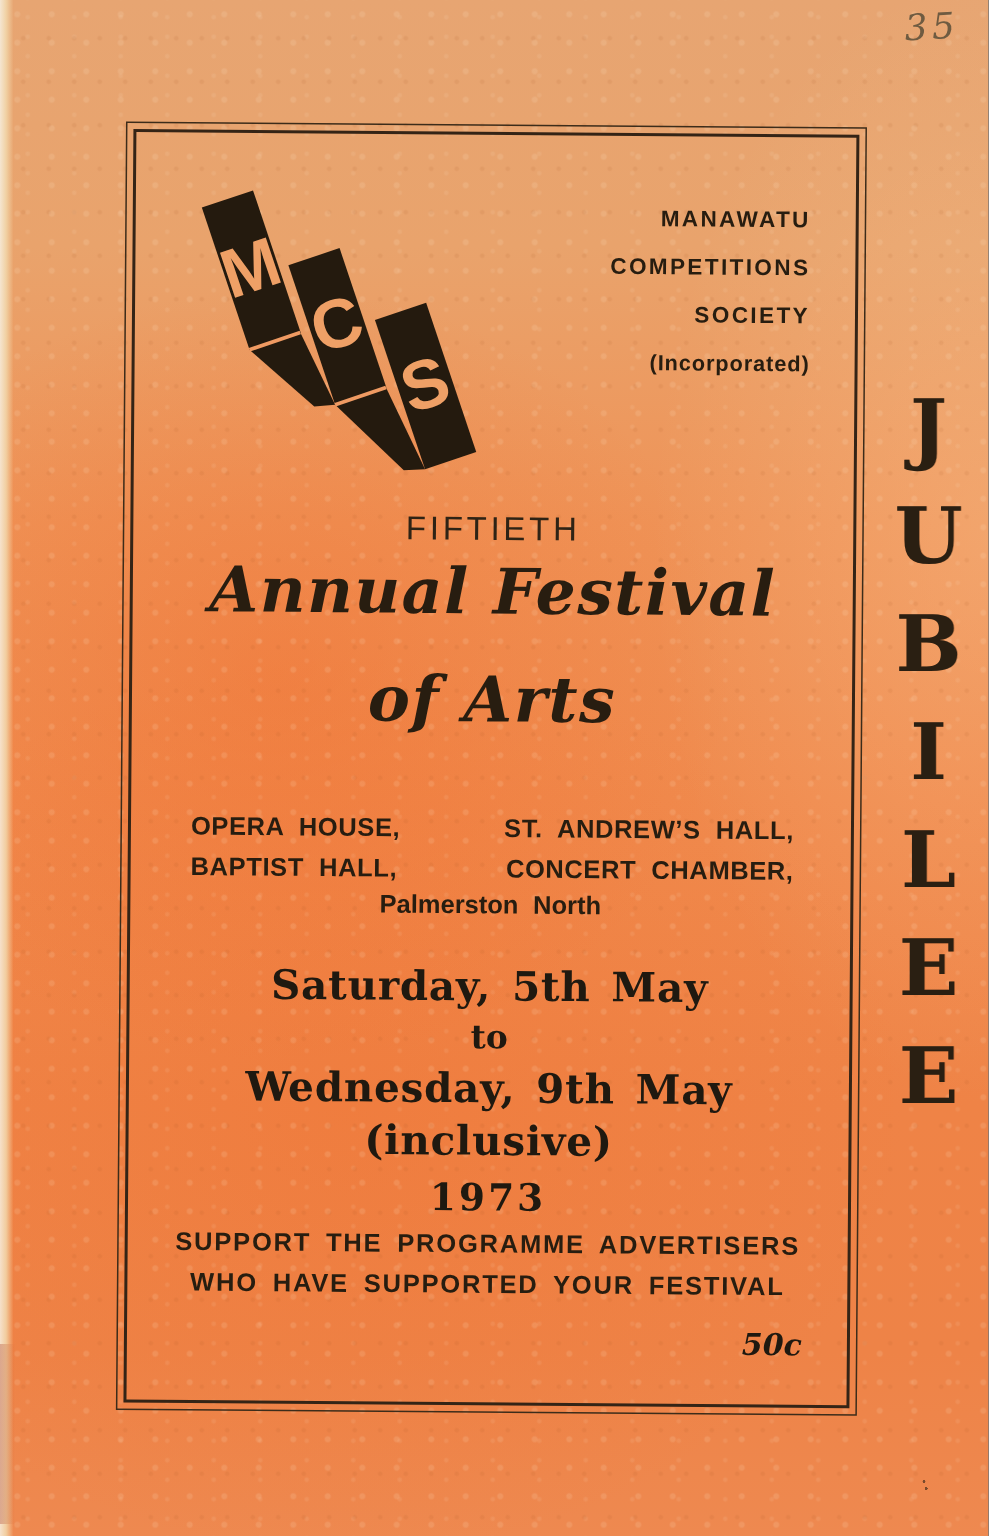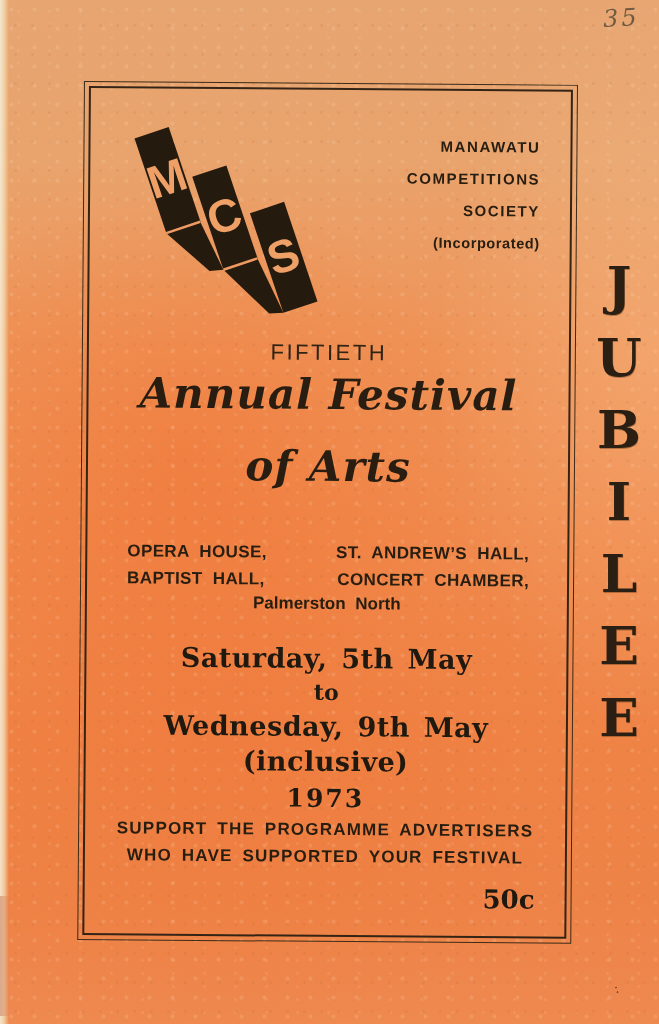--- a/index.html
+++ b/index.html
@@ -91,21 +91,21 @@
   .date-conn{font-size:22px;line-height:33px;}
   .date-year{font-size:25px;line-height:40px;letter-spacing:2px;}
   
   .support{
     position:absolute;left:0;right:0;top:726px;text-align:center;
     font-weight:700;font-size:17px;letter-spacing:1.2px;word-spacing:4px;
     line-height:27px;color:#271d10;
   }
   .price{
     position:absolute;right:30px;top:793px;
-    font-family:"DejaVu Serif",serif;font-weight:700;font-size:26px;color:#1f1910;
+    font-family:"DejaVu Serif",serif;font-weight:700;font-size:20px;color:#1f1910;font-style:italic;
   }
   
   .jubilee{
     position:absolute;left:592px;top:260px;width:54px;
     display:flex;flex-direction:column;align-items:center;
   }
   .jubilee-letter{
     font-family:"DejaVu Serif",serif;font-weight:700;
     font-size:52px;line-height:52px;color:#2a1f12;
     margin-bottom:20px;

